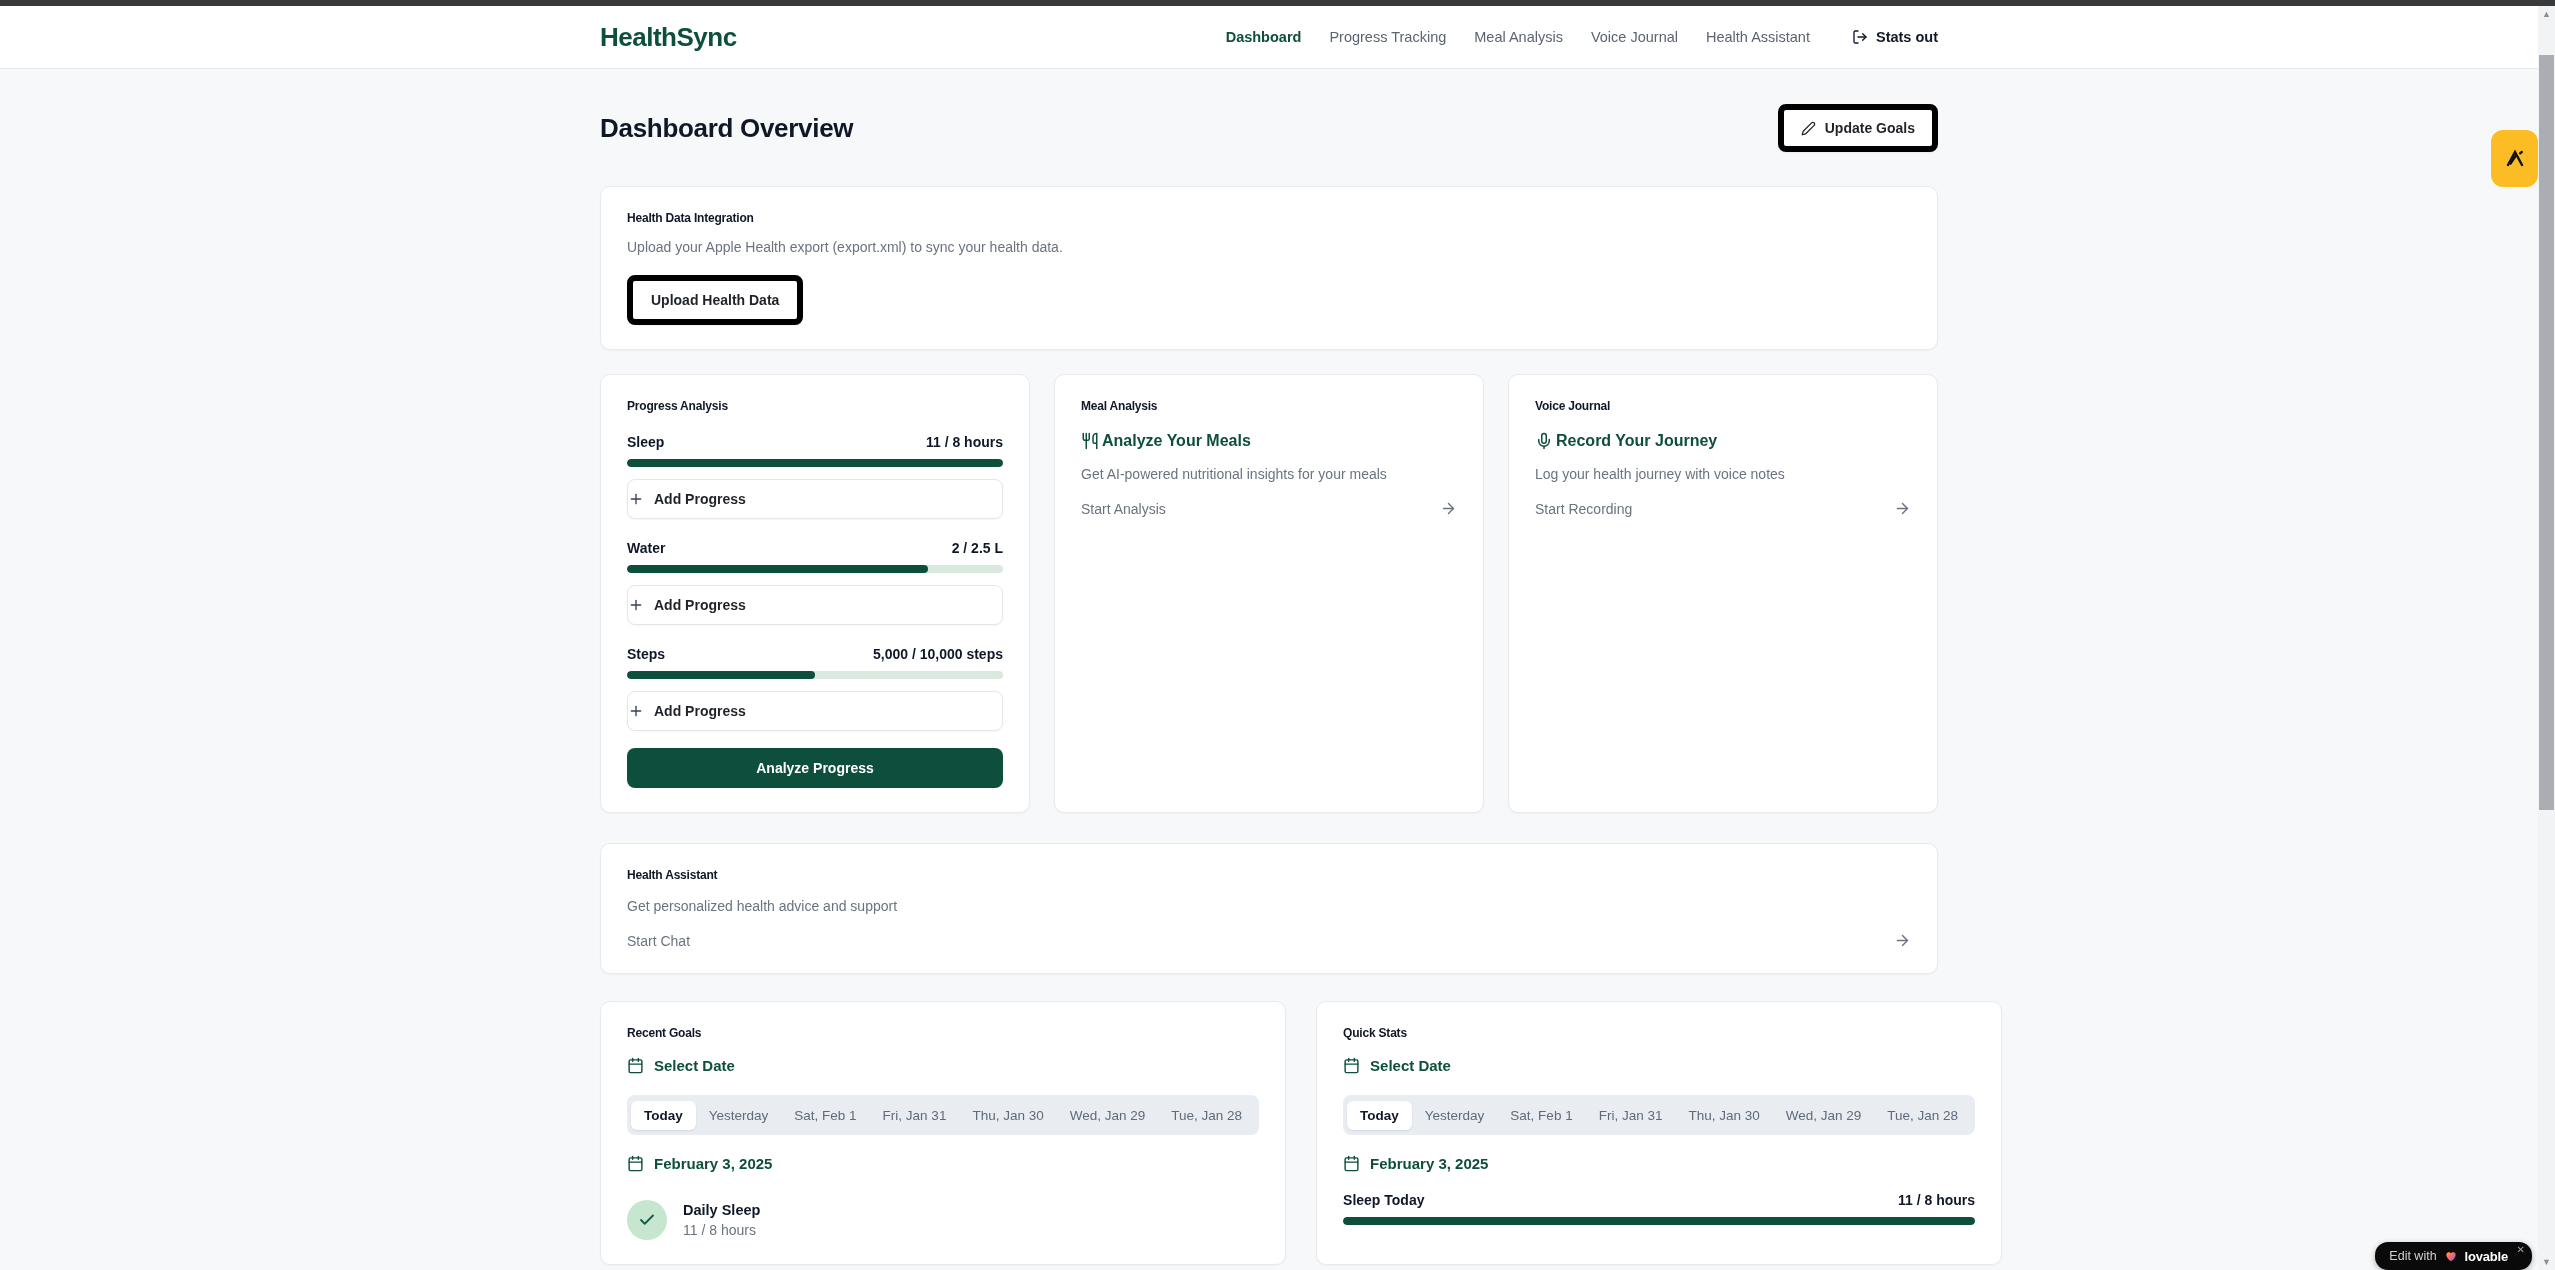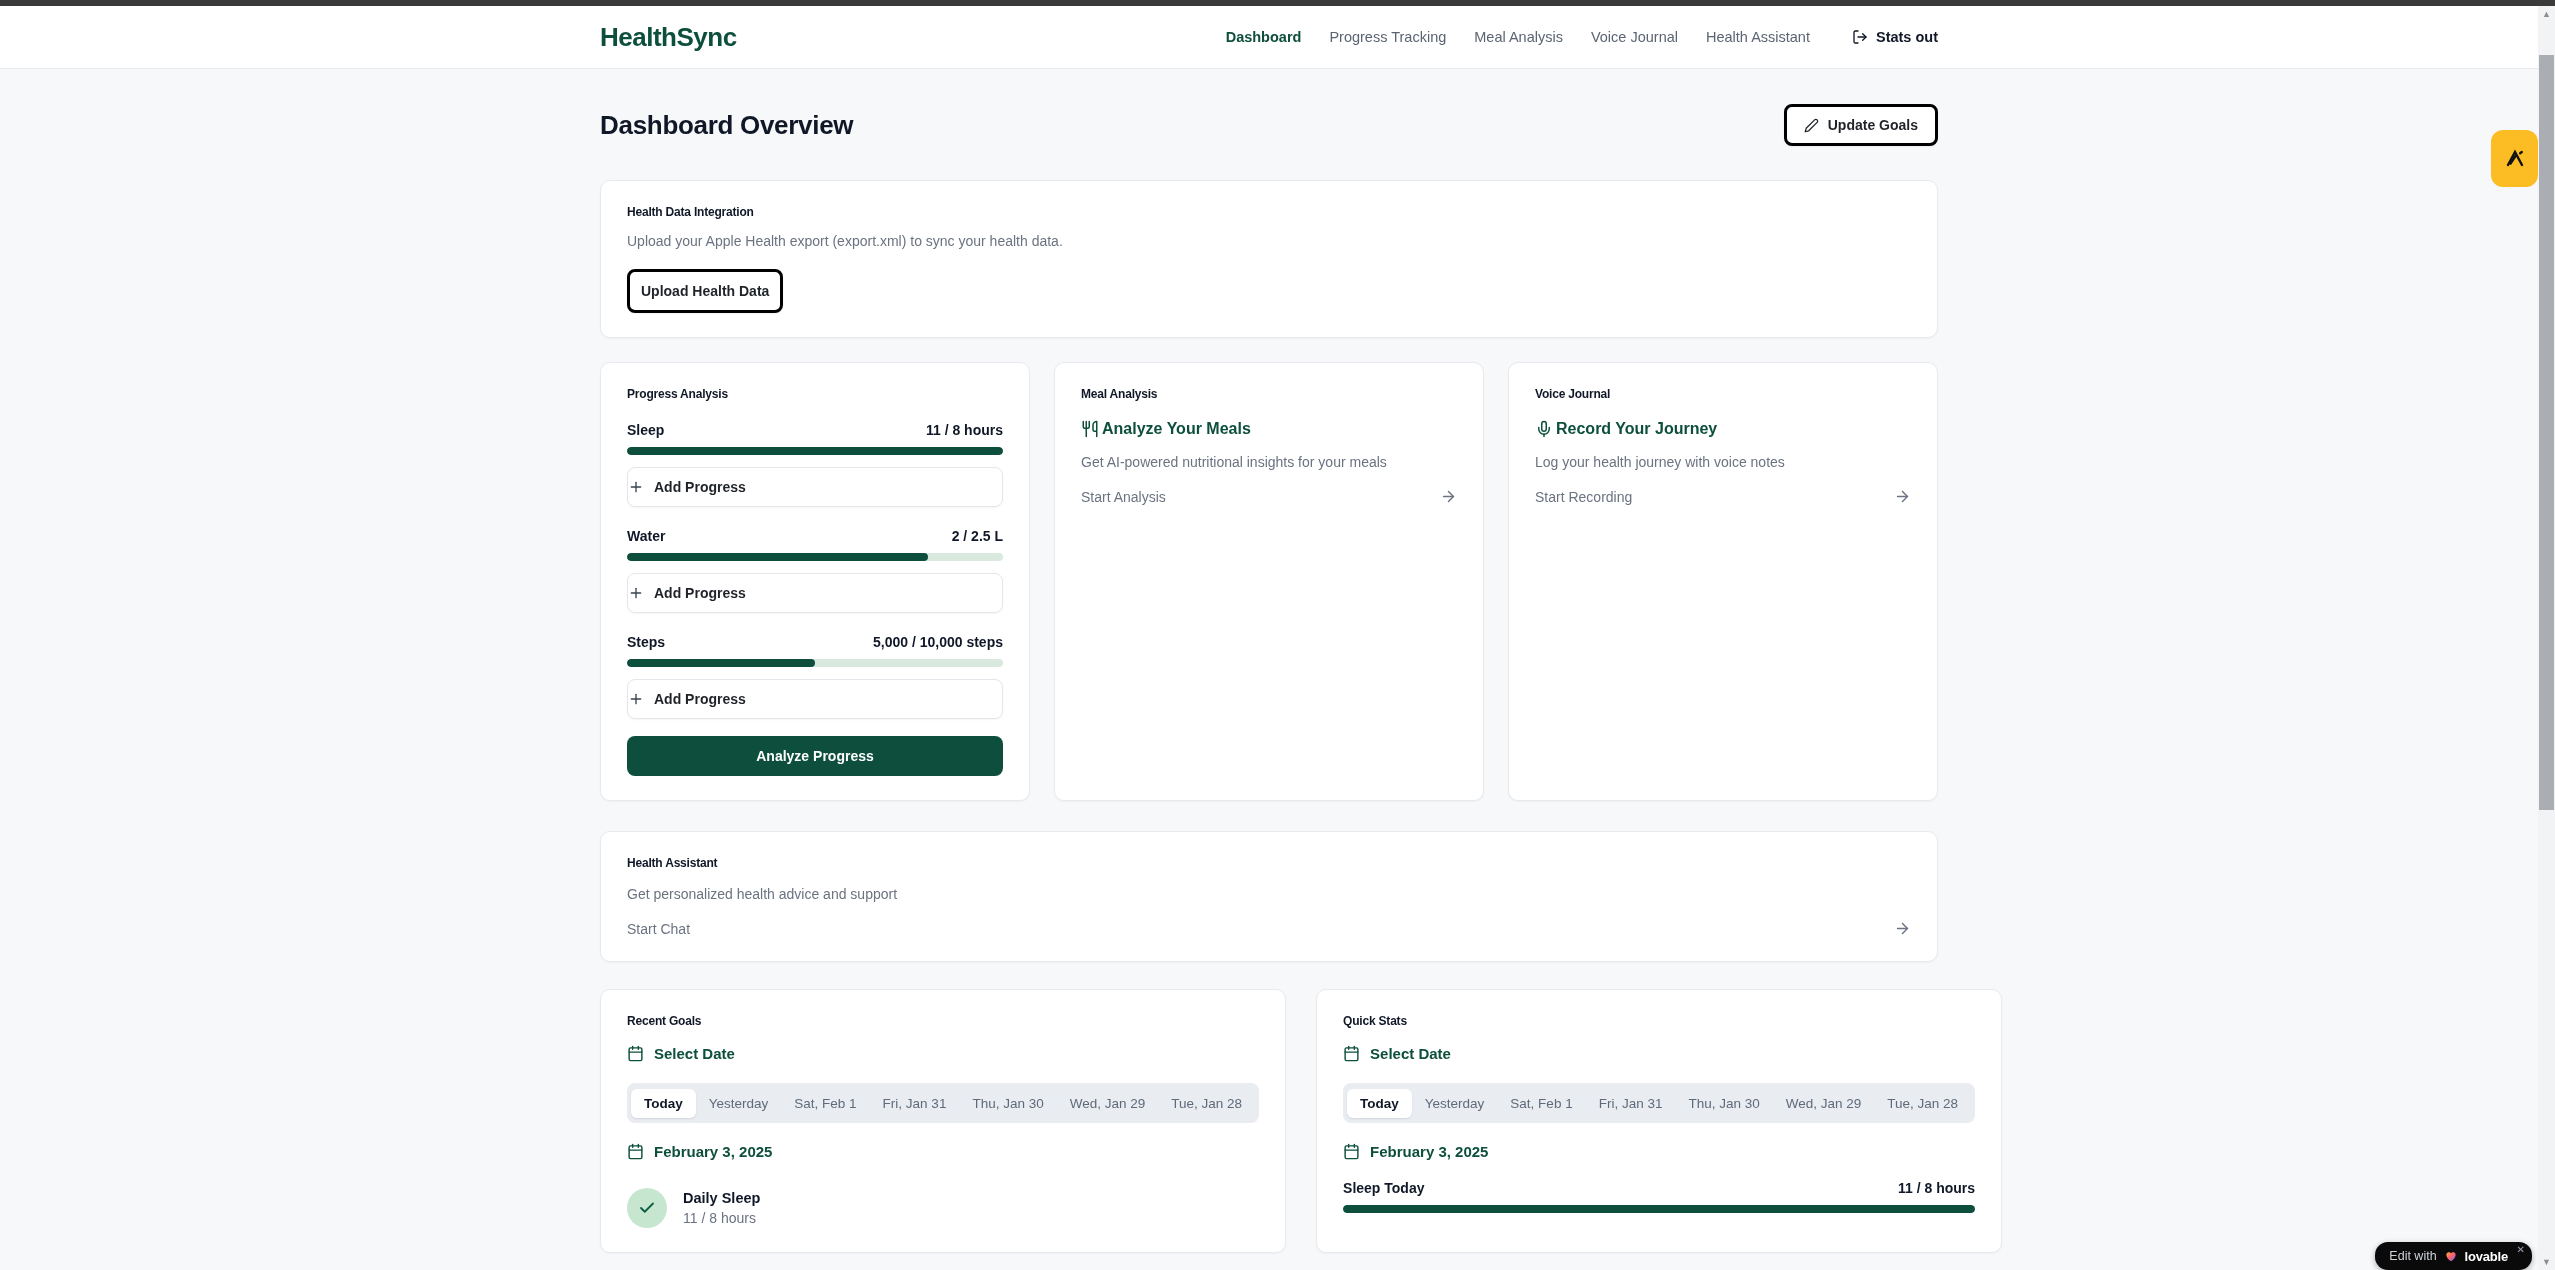--- a/index.html
+++ b/index.html
@@ -22,34 +22,34 @@
   .nav-link.active { color:#0d4f3c; font-weight:600; }
   .signout { display:flex; align-items:center; gap:8px; margin-left:14px; cursor:pointer;
              font-size:14.5px; font-weight:600; color:#111827; }
   .signout svg { stroke:#111827; }
 
   
   .title-row { display:flex; align-items:center; justify-content:space-between; margin-top:35px; }
   h1 { font-size:26px; font-weight:700; letter-spacing:-0.3px; color:#101828; }
   .btn-outline {
     display:inline-flex; align-items:center; gap:9px; background:#fff;
-    border:3px solid #000000; border-radius:8px; padding:10px 17px;
+    border:6px solid #000000; border-radius:8px; padding:10px 17px;
     font-size:14px; font-weight:600; color:#1f2328; cursor:pointer;
     box-shadow:0 1px 2px rgba(16,24,40,.05); font-family:inherit;
   }
 
   
   .card { background:#fff; border:1px solid #e8eaee; border-radius:10px;
           box-shadow:0 1px 2px rgba(16,24,40,.04); padding:24px 26px; }
   .card h2 { font-size:12px; font-weight:600; color:#101828; letter-spacing:-0.2px; }
   .muted { color:#6b7280; font-size:14px; }
 
   .integration-card { margin-top:34px; }
   .integration-card p { margin-top:14px; }
-  .integration-card .btn-outline { margin-top:20px; padding:11px 11px; }
+  .integration-card .btn-outline { margin-top:20px; padding:11px 18px; }
 
   .grid-3 { display:grid; grid-template-columns:repeat(3,1fr); gap:24px; margin-top:24px; }
   .grid-2 { display:grid; grid-template-columns:repeat(2,1fr); gap:30px; margin-top:27px; }
 
   
   .metric { margin-top:21px; }
   .metric-head { display:flex; justify-content:space-between; align-items:center; }
   .metric-label { font-size:14px; font-weight:600; color:#101828; }
   .metric-value { font-size:14px; font-weight:700; color:#101828; }
   .bar { margin-top:9px; height:8px; border-radius:99px; background:#d9e9de; overflow:hidden; }

